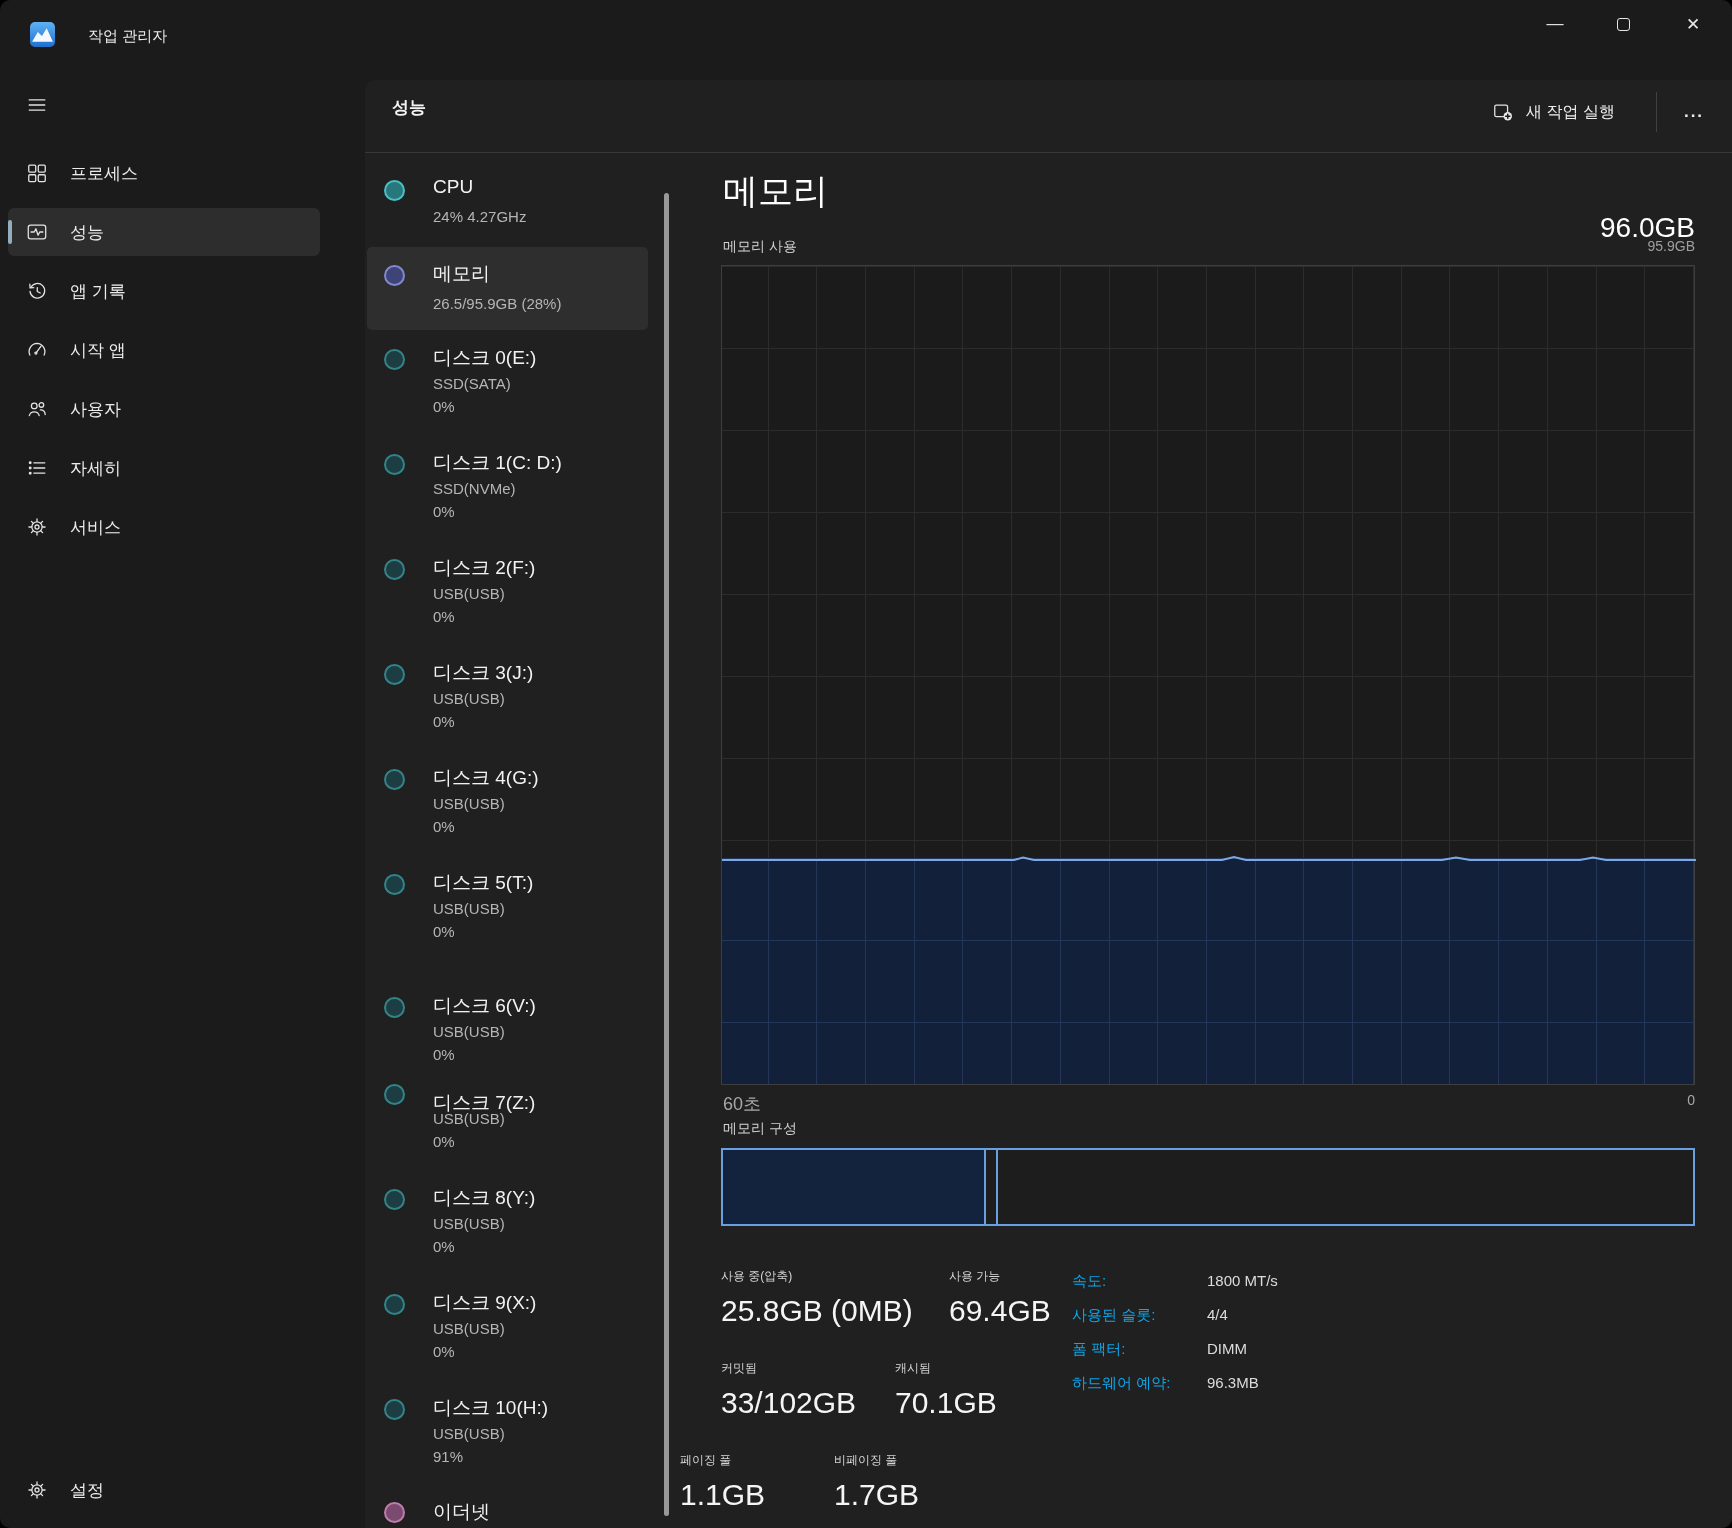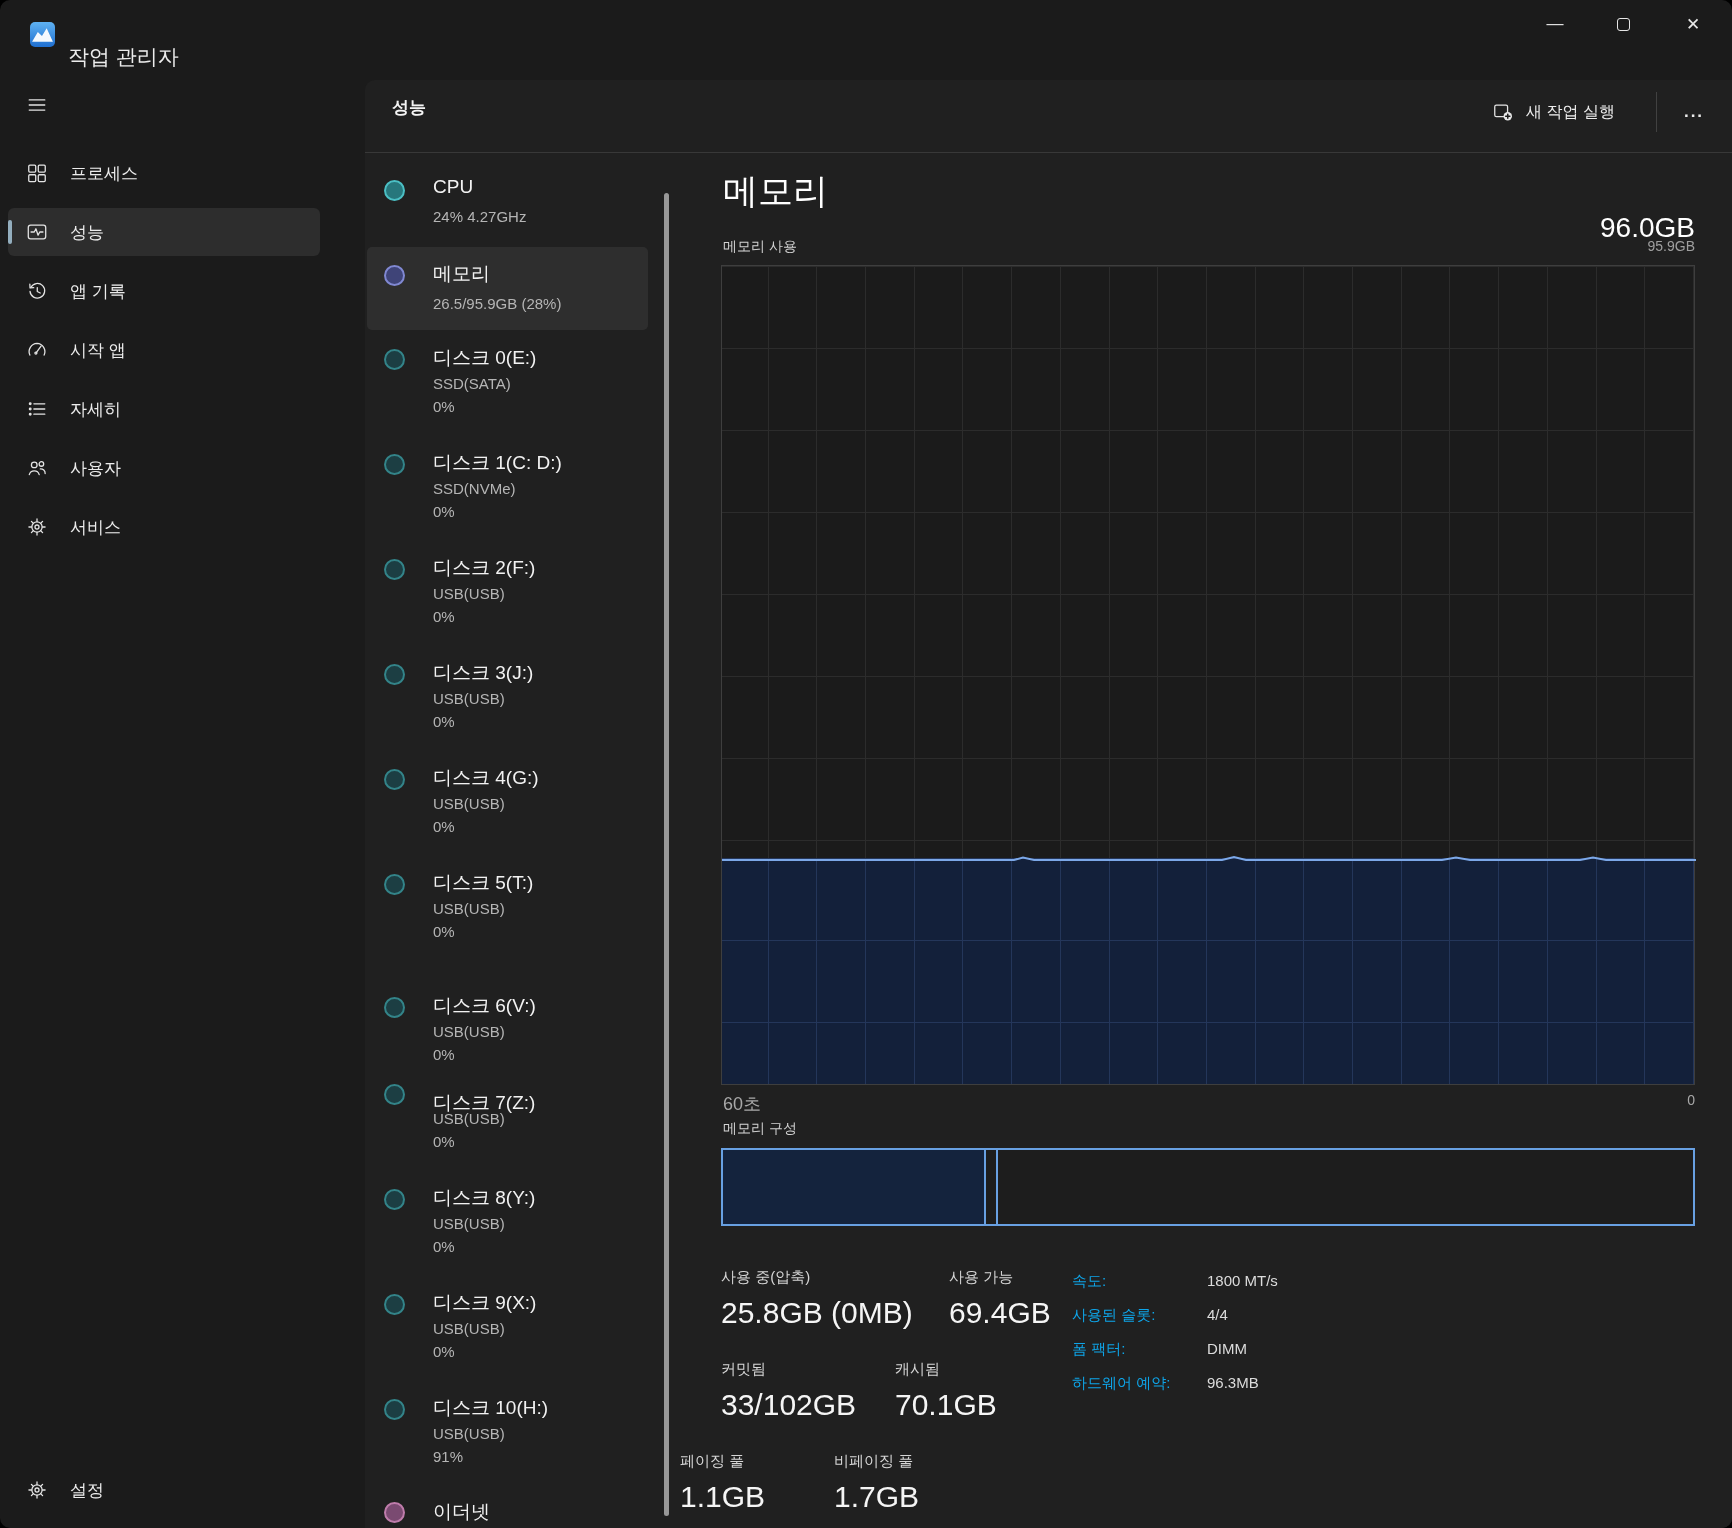--- a/index.html
+++ b/index.html
@@ -8,21 +8,21 @@
   .window {
     position:relative; width:1732px; height:1528px;
     background:#1b1b1b; overflow:hidden; border-radius:10px;
     color:#f0f0f0;
   }
   
   .titlebar { position:absolute; left:0; top:0; width:100%; height:80px; }
   .app-icon { position:absolute; left:30px; top:22px; width:25px; height:25px; border-radius:5px;
     background:linear-gradient(180deg,#5fb2f2 0%,#1f6fd0 100%); overflow:hidden; }
   .app-icon svg { position:absolute; left:0; top:0; }
-  .app-title { position:absolute; left:68px; top:27px; font-size:21px; color:#ececec;margin-top:16px; }
+  .app-title { position:absolute; left:88px; top:27px; font-size:15px; color:#ececec; }
   .winbtn { position:absolute; top:0; width:62px; height:48px; display:flex; align-items:center; justify-content:center; color:#e6e6e6; }
   .winbtn.min { left:1524px; font-size:17px; }
   .winbtn.max { left:1592px; }
   .winbtn.close { left:1662px; font-size:17px; }
   .max-box { width:13px; height:13px; border:1.5px solid #e6e6e6; border-radius:3px; }
   
   .hamburger { position:absolute; left:18px; top:88px; width:38px; height:34px; display:flex; align-items:center; justify-content:center; border-radius:6px; }
   .nav { position:absolute; left:8px; top:149px; width:312px; display:flex; flex-direction:column; gap:11px; }
   .nav-item { position:relative; height:48px; display:flex; align-items:center; gap:22px; padding-left:18px; border-radius:6px; }
   .nav-item .lbl { font-size:17px; color:#ececec; }
@@ -65,21 +65,21 @@
   }
   .chart-line { position:absolute; left:0; top:586px; width:974px; height:16px; }
   .axis-left  { position:absolute; left:723px; top:1092px; font-size:18px; color:#a8a8a8; }
   .axis-right { position:absolute; left:1595px; top:1092px; width:100px; text-align:right; font-size:14px; color:#a8a8a8; }
   .comp-label { position:absolute; left:723px; top:1120px; font-size:14px; color:#d2d2d2; }
   .comp-bar { position:absolute; left:721px; top:1148px; width:974px; height:78px; border:2px solid #68a0e2; background:#1d1d1d; }
   .comp-used { position:absolute; left:0; top:0; height:100%; width:263px; background:#14233d; border-right:2px solid #68a0e2; }
   .comp-div  { position:absolute; left:273px; top:0; height:100%; width:2px; background:#68a0e2; }
   
   .stat { position:absolute; }
-  .stat .s-label { font-size:15px; color:#d6d6d6; margin-bottom:9px; white-space:nowrap; }
+  .stat .s-label { font-size:12px; color:#d6d6d6; margin-bottom:9px; white-space:nowrap; }
   .stat .s-value { font-size:30px; font-weight:300; color:#f5f5f5; white-space:nowrap; }
   .detail-row { position:absolute; display:flex; }
   .d-label { width:135px; font-size:15px; color:#0ea5e9; white-space:nowrap; }
   .d-value { font-size:15px; color:#dcdcdc; white-space:nowrap; }
   svg.stroke { fill:none; stroke:#e4e4e4; stroke-width:1.4; stroke-linecap:round; stroke-linejoin:round; }
 </style>
 </head>
 <body>
 
 <div class="window">
@@ -134,37 +134,37 @@
     <div class="nav-item">
       <svg class="stroke icon20" viewBox="0 0 24 24">
         <path d="M4.2,17.5 A9,9 0 0 1 12,4.8 A9,9 0 0 1 19.8,17.5"></path>
         <line x1="11.2" y1="14.8" x2="16.6" y2="7.6"></line>
         <circle cx="10.8" cy="15.4" r="1.1"></circle>
       </svg>
       <span class="lbl">시작 앱</span>
     </div>
     <div class="nav-item">
       <svg class="stroke icon20" viewBox="0 0 24 24">
+        <circle cx="9" cy="8.6" r="3.1"></circle>
+        <path d="M3.6,19.2 a5.6,5.6 0 0 1 10.8,0"></path>
+        <circle cx="16.8" cy="7.6" r="2.5"></circle>
+        <path d="M15.6,12.9 a4.9,4.9 0 0 1 5.3,5.1"></path>
+      </svg>
+      <span class="lbl">사용자</span>
+    </div>
+    <div class="nav-item">
+      <svg class="stroke icon20" viewBox="0 0 24 24">
         <circle cx="4.6" cy="6.3" r="0.9" fill="#e4e4e4"></circle>
           <line x1="8.6" y1="6.3" x2="20.5" y2="6.3"></line>
         <circle cx="4.6" cy="12" r="0.9" fill="#e4e4e4"></circle>
           <line x1="8.6" y1="12" x2="20.5" y2="12"></line>
         <circle cx="4.6" cy="17.7" r="0.9" fill="#e4e4e4"></circle>
           <line x1="8.6" y1="17.7" x2="20.5" y2="17.7"></line>
       </svg>
       <span class="lbl">자세히</span>
-    </div>
-    <div class="nav-item">
-      <svg class="stroke icon20" viewBox="0 0 24 24">
-        <circle cx="9" cy="8.6" r="3.1"></circle>
-        <path d="M3.6,19.2 a5.6,5.6 0 0 1 10.8,0"></path>
-        <circle cx="16.8" cy="7.6" r="2.5"></circle>
-        <path d="M15.6,12.9 a4.9,4.9 0 0 1 5.3,5.1"></path>
-      </svg>
-      <span class="lbl">사용자</span>
     </div>
     <div class="nav-item">
       <svg class="stroke icon20" viewBox="0 0 24 24">
         <circle cx="12" cy="12" r="5.6"></circle>
           <circle cx="12" cy="12" r="2.2"></circle>
         <line x1="12" y1="3.2" x2="12" y2="6"></line>
           <line x1="12" y1="18" x2="12" y2="20.8"></line>
         <line x1="3.2" y1="12" x2="6" y2="12"></line>
           <line x1="18" y1="12" x2="20.8" y2="12"></line>
         <line x1="5.9" y1="5.9" x2="7.9" y2="7.9"></line>

